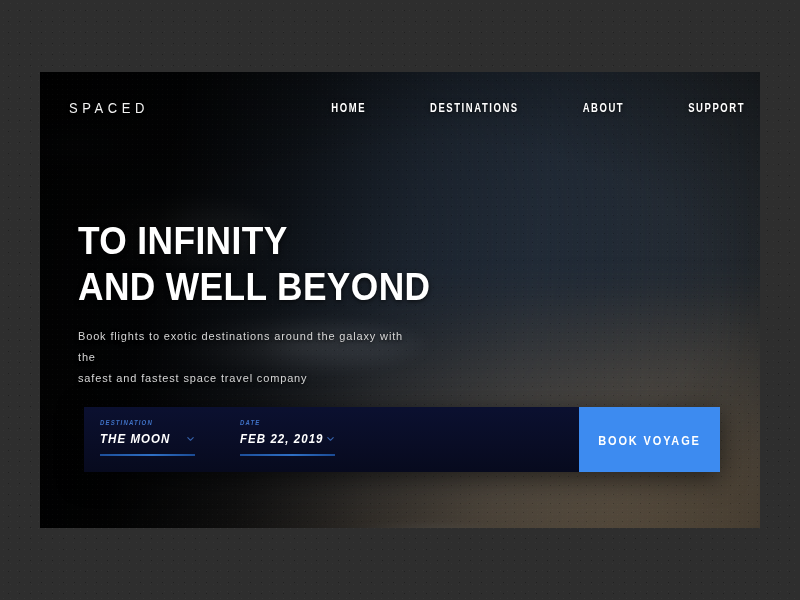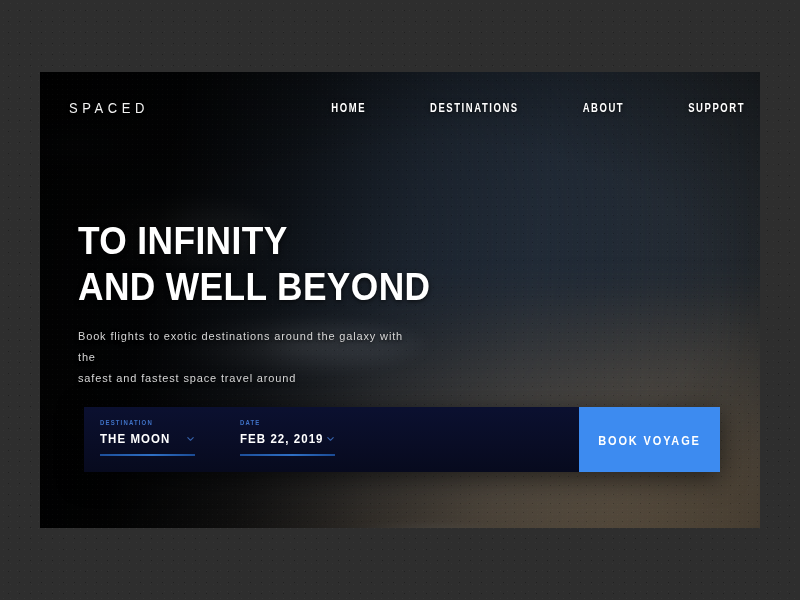--- a/index.html
+++ b/index.html
@@ -226,20 +226,21 @@
     position: relative;
     flex: 1 1 auto;
     display: flex;
     align-items: flex-start;
     background:
       radial-gradient(rgba(255,255,255,0.028) 0.5px, transparent 0.6px),
       linear-gradient(180deg, #0b1030 0%, #090d26 55%, #070a1e 100%);
     background-size: 6px 6px, 100% 100%;
     padding: 12px 12px 0 16px;
     box-sizing: border-box;
+    font-style: italic;
   }
   .field {
     position: relative;
     width: 124px;
     margin-right: 16px;
   }
   .field-label {
     color: #3f72c6;
     font-size: 6px;
     font-weight: bold;
@@ -338,21 +339,21 @@
         <a class="nav-link">ABOUT</a>
         <a class="nav-link">SUPPORT</a>
       </div>
     </div>
 
     <div id="hero-copy">
       <h1 class="headline">TO INFINITY</h1>
       <h1 class="headline">AND WELL BEYOND</h1>
       <p class="subcopy">
         <span>Book flights to exotic destinations around the galaxy with the</span><br>
-        <span>safest and fastest space travel around</span>
+        <span>safest and fastest space travel company</span>
       </p>
     </div>
 
     <div id="booking-bar">
       <div id="fields">
 
         <div class="field">
           <div class="field-label">DESTINATION</div>
           <div class="field-row">
             <span class="field-value">THE MOON</span>

